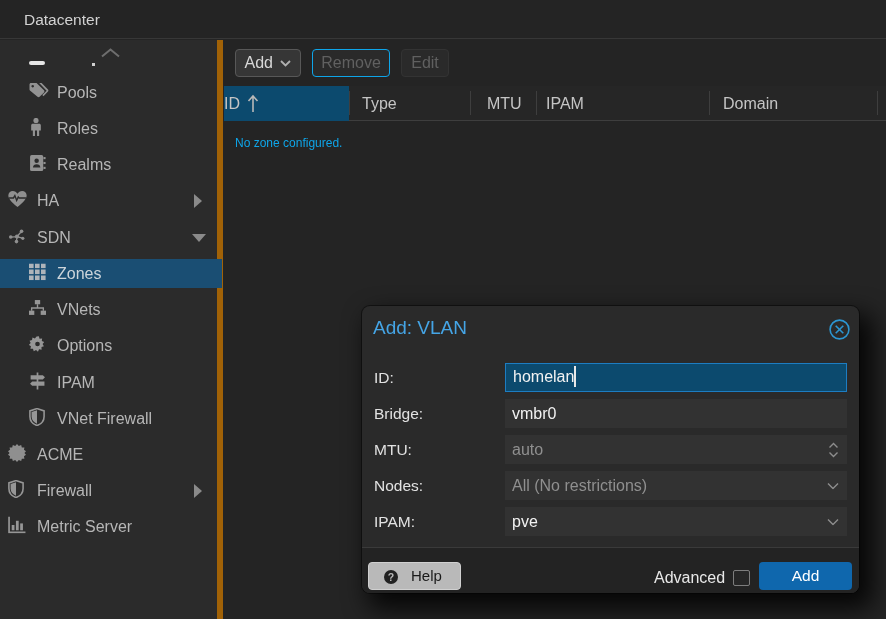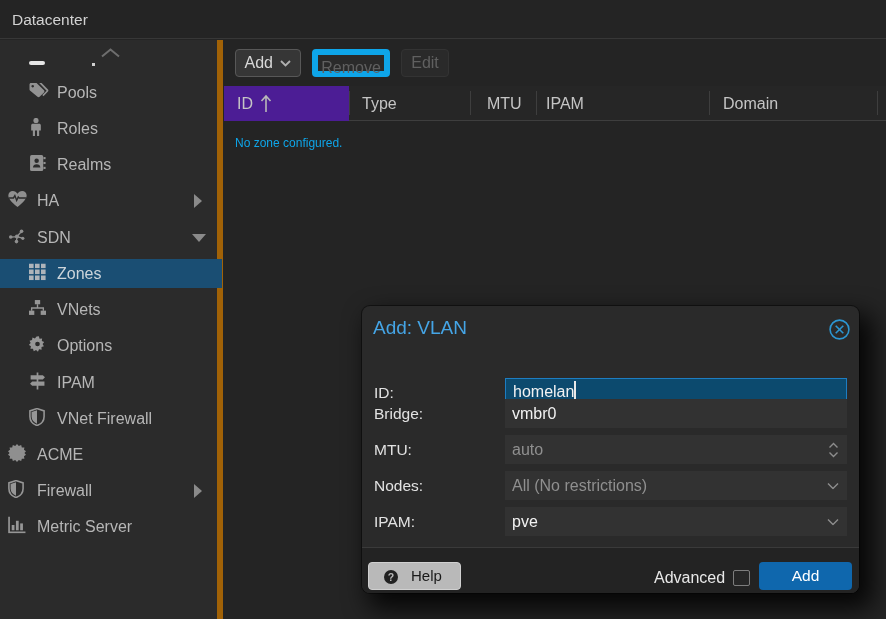--- a/index.html
+++ b/index.html
@@ -3,21 +3,21 @@
 <meta charset="utf-8">
 <style>
 * { margin:0; padding:0; box-sizing:border-box; }
 html,body { width:886px; height:619px; background:#242424; overflow:hidden;
   font-family:"Liberation Sans", sans-serif; }
 #app { position:relative; width:886px; height:619px; }
 
 
 #topbar { position:absolute; left:0; top:0; width:886px; height:39px;
   background:#242424; border-bottom:1px solid #373737; color:#d2d2d2;
-  font-size:15.5px; line-height:39px; padding-left:12px; }
+  font-size:15.5px; line-height:39px; padding-left:24px; }
 
 
 #sidebar { position:absolute; left:0; top:40px; width:223px; height:579px;
   background:#2b2b2b; border-right:6px solid #a16207; }
 .srow { position:absolute; left:0; width:222px; height:36px; color:#b6b6b6;
   font-size:16px; }
 .srow .lbl { position:absolute; top:50%; transform:translateY(-50%); }
 .srow .ico { position:absolute; top:50%; transform:translateY(-50%); }
 .l1 .ico { left:8px; }
 .l1 .lbl { left:37px;text-align:center; }
@@ -26,30 +26,30 @@
 .srow.sel { background:#1a4e73; color:#cdd5db; top:219px; height:29px; }
 .exp { position:absolute; right:20px; top:50%; transform:translateY(-50%); }
 
 
 #toolbar { position:absolute; left:224px; top:40px; width:662px; height:46px;
   background:#242424; }
 .tbtn { position:absolute; top:9px; height:28px; border-radius:4px;
   font-size:16px; text-align:center; line-height:26px; }
 #btn-add { left:11px; width:66px; background:#363636; border:1px solid #585858;
   color:#d8d8d8; }
-#btn-remove { left:88px; width:78px; background:#2a2a2a; border:6px solid #0ea5e9;
+#btn-remove { left:88px; width:78px; background:#2a2a2a; border:1px solid #0ea5e9;
   color:#606060; }
 #btn-edit { left:177px; width:48px; background:#2a2a2a; border:1px solid #333;
   color:#606060; }
 #ghead { position:absolute; left:224px; top:86px; width:662px; height:35px;
   background:#262626; border-bottom:1px solid #3e3e3e; color:#c5c5c5;
   font-size:16px; }
 .hcell { position:absolute; top:0; height:35px; line-height:36px; }
 .hsep { position:absolute; top:5px; height:24px; width:1px; background:#3e3e3e; }
-#hid { left:0; width:125px; background:#4c1d95; padding-left:13px; }
+#hid { left:0; width:125px; background:#0c4a6e; }
 #nozone { position:absolute; left:235px; top:136px; color:#0ea5e9; font-size:12px; }
 
 
 #dlg { position:absolute; left:362px; top:306px; width:497px; height:287px;
   background:#2a2a2a; border-radius:8px;
   box-shadow: 10px 12px 25px 4px rgba(0,0,0,0.82), 0 0 0 1px #141414;
 }
 #dlg-title { position:absolute; left:11px; top:11px; color:#45a5e6; font-size:19px; }
 #dlg-close { position:absolute; right:9px; top:13px; }
 .frow { position:absolute; left:0; width:497px; height:29px; }
@@ -243,21 +243,21 @@
   </div>
   <div id="nozone">No zone configured.</div>
 
   <div id="dlg">
     <div id="dlg-title">Add: VLAN</div>
     <svg id="dlg-close" width="21" height="21" viewBox="0 0 21 21">
       <circle cx="10.5" cy="10.5" r="9.4" stroke="#2c96d2" stroke-width="1.6" fill="none"></circle>
       <path d="M6.7 6.7 L14.3 14.3 M14.3 6.7 L6.7 14.3" stroke="#2c96d2" stroke-width="1.6"></path>
     </svg>
 
-    <div class="frow" id="f-id" style="top:72px;">
+    <div class="frow" id="f-id" style="top:57px;">
         <span class="flabel">ID:</span>
       <div class="field">homelan<span class="cursor"></span></div>
       </div>
     <div class="frow" style="top:93px;">
         <span class="flabel">Bridge:</span>
       <div class="field">vmbr0</div>
       </div>
     <div class="frow" style="top:129px;">
         <span class="flabel">MTU:</span>
       <div class="field dis">auto

